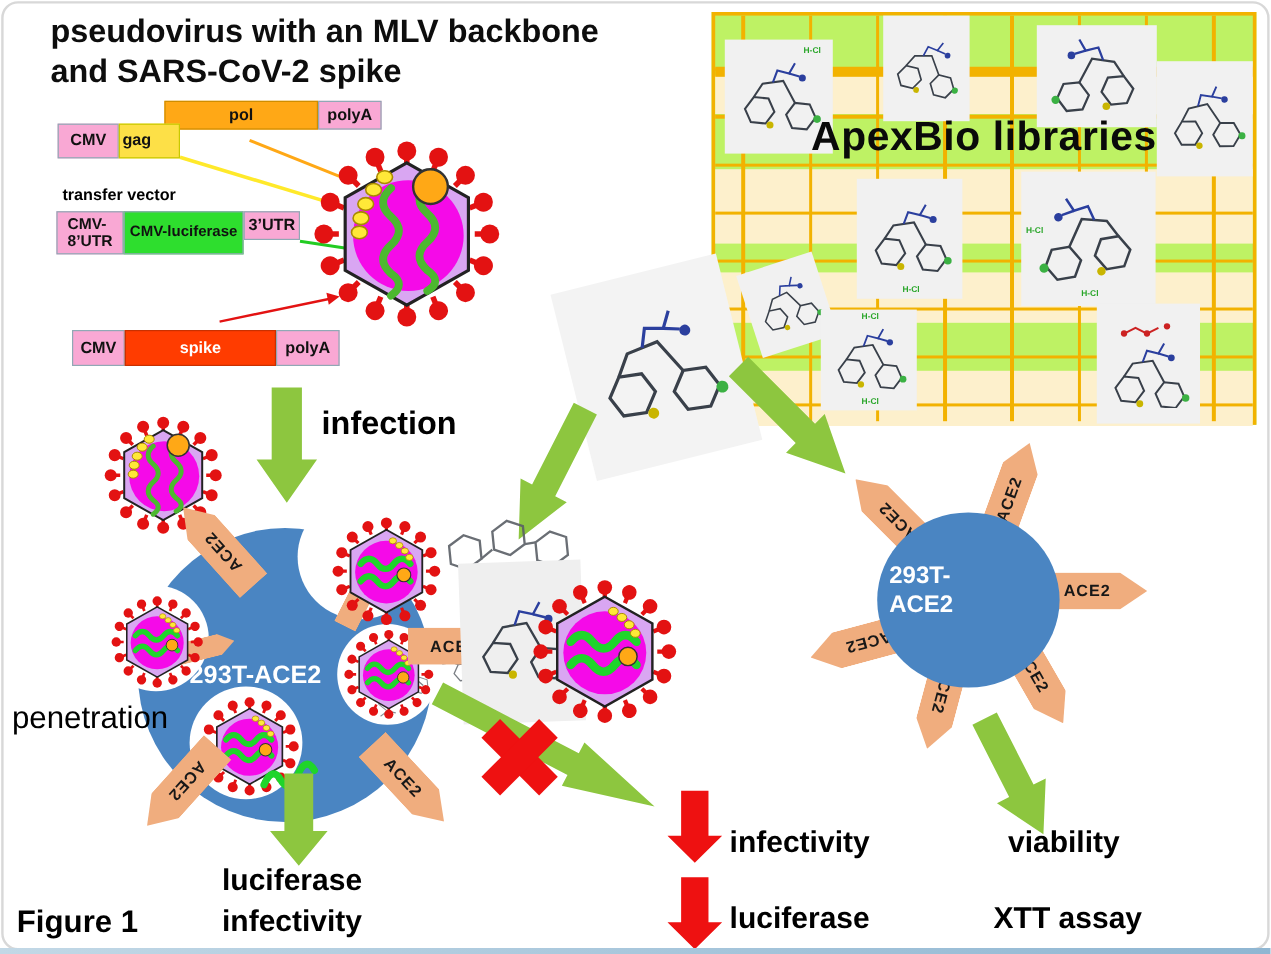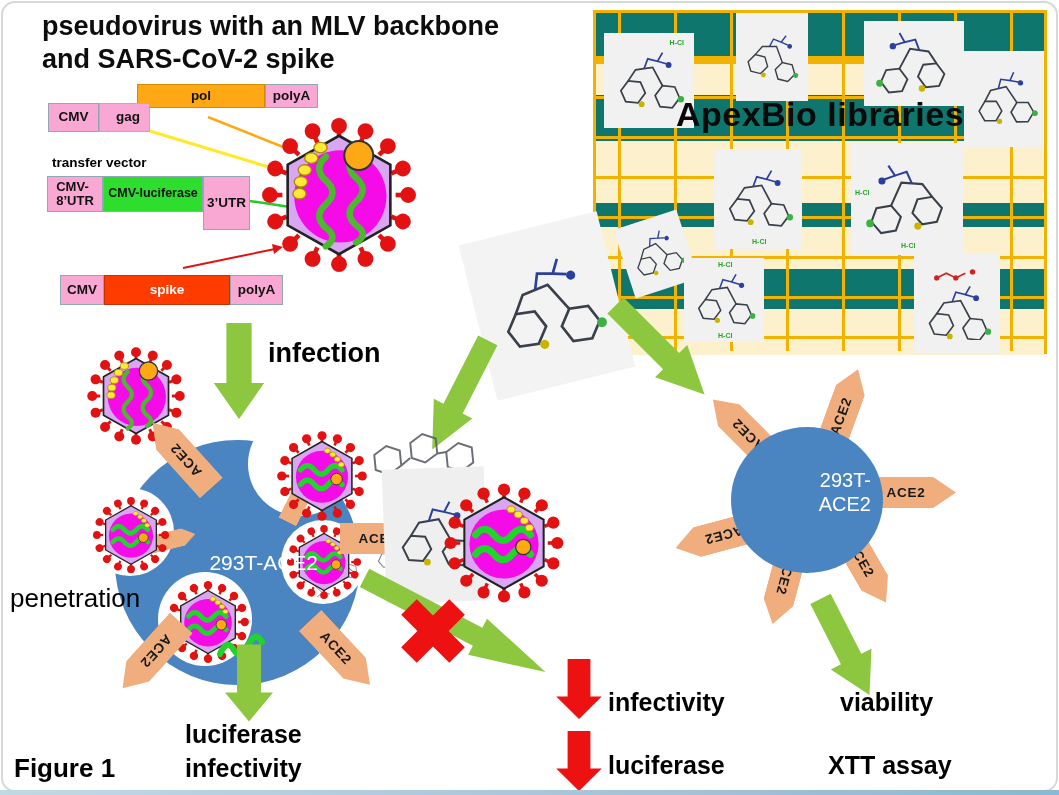--- a/index.html
+++ b/index.html
@@ -11,22 +11,22 @@
   .bluebox{background:#f9a8d4;border:1.5px solid #90a8b5}
   .receptor{position:absolute;background:#f0ad7e;clip-path:polygon(0 0,74% 0,100% 50%,74% 100%,0 100%);display:flex;align-items:center;justify-content:center;width:88px;height:31px;font-weight:bold;font-size:13.5px;letter-spacing:.8px;color:#181818;padding-right:12px;box-sizing:border-box}
   .stub{width:56px;height:20px;padding:0}
   .lbl{position:absolute;color:#000000;white-space:nowrap}
   .t-title{font-size:27px;font-weight:bold;line-height:1.22;color:#0d0d0d}
   .t-big{font-size:27px;font-weight:bold}
   .t-plain{font-size:26px;font-weight:400}
   .t-out{font-size:25px;font-weight:bold;line-height:1.35}
   .cellcircle{position:absolute;border-radius:50%;background:#4a85c2}
   .vesicle{position:absolute;border-radius:50%;background:#fff}
-  .celllabel{position:absolute;color:#fff;font-weight:normal;text-align:right}
-  #panel{position:absolute;left:593px;top:10px;width:454px;height:344px;background:#0f766e;border:3px solid #f2b200;box-sizing:border-box}
+  .celllabel{position:absolute;color:#fff;font-weight:bold;text-align:left}
+  #panel{position:absolute;left:593px;top:10px;width:454px;height:344px;background:#bef264;border:3px solid #f2b200;box-sizing:border-box}
   .band{position:absolute;left:0;width:100%;background:#fdf0cc}
   .gridlines{position:absolute;left:0;top:0;right:0;bottom:0;
     background-image:repeating-linear-gradient(to right,transparent 0 53px,#f2b200 53px 56px),
                      repeating-linear-gradient(to bottom,transparent 0 37px,#f2b200 37px 40px);
     background-position:25px 6px}
   .thickline{position:absolute;left:0;top:44px;width:100%;height:7px;background:#f2b200}
   #apex-title{position:absolute;left:0;top:82px;width:100%;text-align:center;font-size:34px;font-weight:800;letter-spacing:.5px;color:#0a0a0a}
   .molcard{position:absolute;background:#f1f1f1;display:flex;align-items:center;justify-content:center}
   .hcl{position:absolute;font-size:7px;font-weight:bold;color:#27a527;letter-spacing:0}
 </style>
@@ -188,32 +188,32 @@
 
   <div class="gbox" style="left:137px;top:84px;width:128px;height:24px;background:#ffa816;border:1px solid #cf8d00">
       <span>pol</span>
     </div>
   <div class="gbox bluebox" style="left:265px;top:84px;width:53px;height:24px">
       <span>polyA</span>
     </div>
   <div class="gbox bluebox" style="left:48px;top:103px;width:51px;height:29px">
       <span>CMV</span>
     </div>
-  <div class="gbox" style="left:99px;top:103px;width:51px;height:29px;background:#f9a8d4;border:1px solid #c9c900;justify-content:flex-start;padding-left:16px">
+  <div class="gbox" style="left:99px;top:103px;width:51px;height:29px;background:#fde047;border:1px solid #c9c900;justify-content:flex-start;padding-left:2px">
       <span>gag</span>
     </div>
 
   <div class="lbl" style="left:52px;top:155px;font-size:13.5px;font-weight:bold">transfer vector</div>
   <div class="gbox bluebox" style="left:47px;top:176px;width:56px;height:36px;font-size:13px">
     <span><span>CMV-</span><br><span>8’UTR</span></span>
   </div>
   <div class="gbox" style="left:103px;top:176px;width:100px;height:36px;background:#2ede2e;border:1.5px solid #90a8b5;font-size:12.5px">
       <span>CMV-luciferase</span>
     </div>
-  <div class="gbox bluebox" style="left:203px;top:176px;width:47px;height:54px">
+  <div class="gbox bluebox" style="left:203px;top:176px;width:47px;height:24px">
       <span>3’UTR</span>
     </div>
 
   <div class="gbox bluebox" style="left:60px;top:275px;width:44px;height:30px">
       <span>CMV</span>
     </div>
   <div class="gbox" style="left:104px;top:275px;width:126px;height:30px;background:#ff3c00;border:1px solid #c93000;color:#fff">
       <span>spike</span>
     </div>
   <div class="gbox bluebox" style="left:230px;top:275px;width:53px;height:30px">

